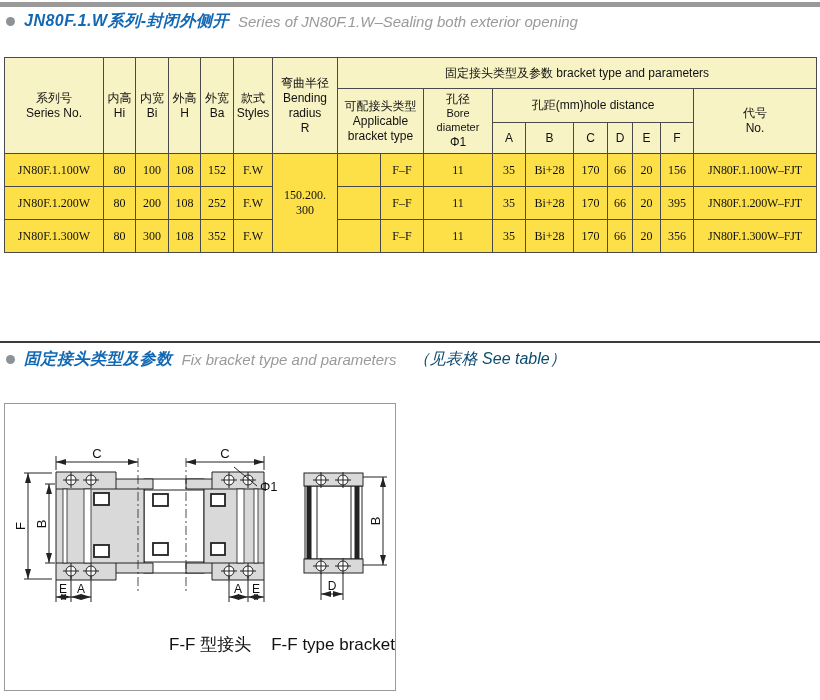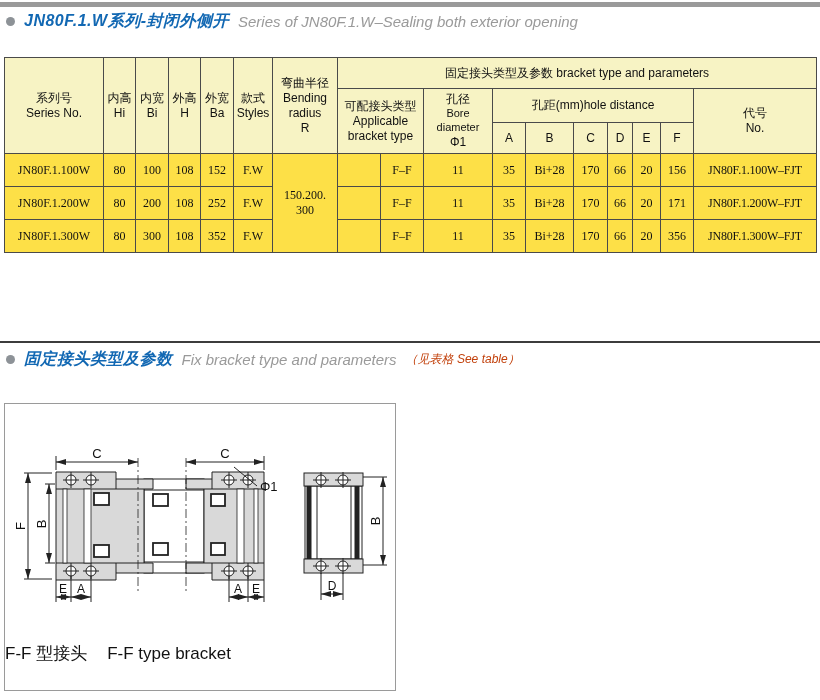--- a/index.html
+++ b/index.html
@@ -5,40 +5,40 @@
   * { margin:0; padding:0; box-sizing:border-box; }
   html,body { width:820px; height:700px; background:#fff;
     font-family:"Liberation Sans", sans-serif; color:#111; position:relative; overflow:hidden; }
   .topbar { position:absolute; left:0; top:2px; width:820px; height:5px; background:#9a9a9a; }
   .sec-head { position:absolute; display:flex; align-items:center; gap:9px; white-space:nowrap;font-style:italic; }
   .sec1 { left:6px; top:11px; }
   .sec2 { left:6px; top:349px; }
   .bullet { width:9px; height:9px; border-radius:50%; background:#8d9297; flex:0 0 auto; }
   .sec-zh { color:#1268b3; font-weight:bold; font-size:16px; letter-spacing:.5px; }
   .sec-en { color:#9a9a9a; font-size:15px; }
-  .sec-note { color:#c2410c; font-size:12px; }
+  .sec-note { color:#0c4a6e; font-size:16px; margin-left:8px; }
   table.spec { position:absolute; left:4px; top:57px; width:812px;
     border-collapse:collapse; table-layout:fixed; }
   .spec th, .spec td { border:1px solid #4a4a4a; font-size:12px; font-weight:normal;
     text-align:center; vertical-align:middle; padding:1px 2px; line-height:1.25;
     overflow:hidden; }
   .spec thead th { background:#f7f3c4; }
   .spec tbody td { background:#fde047; height:33px;font-family:Liberation Serif, serif; }
   .hr1 { height:31px; } .hr2 { height:34px; } .hr3 { height:31px; }
   .cell-left { text-align:left; padding-left:8px; }
   .code-cell { text-align:left; padding-left:5px; letter-spacing:-0.2px; }
   .small-en { font-size:11px; }
   .prewrap { white-space:pre-line; }
   .notes { position:absolute; left:5px; top:254px; width:812px;
     font-size:13.5px; line-height:1.65; color:#222; }
   .divider { position:absolute; left:0; top:341px; width:820px; height:2px; background:#3c3c3c; }
   .figbox { position:absolute; left:4px; top:403px; width:392px; height:288px;
     border:1px solid #9a9a9a; background:#fff; }
   .figbox svg { position:absolute; left:0; top:0; }
-  .fig-caption { position:absolute; left:0; top:238px; width:100%; text-align:left;
+  .fig-caption { position:absolute; left:0; top:229px; width:100%; text-align:right;
     font-size:17px; color:#111; }
   .cap-zh { margin-right:20px; }
   svg text { font-family:"Liberation Sans", sans-serif; fill:#111; }
 </style>
 </head>
 <body>
 
 <div class="topbar"></div>
 
 <div class="sec-head sec1">
@@ -157,21 +157,21 @@
       <td>252</td>
       <td>F.W</td>
       <td></td>
       <td>F–F</td>
       <td>11</td>
       <td>35</td>
       <td>Bi+28</td>
       <td>170</td>
       <td>66</td>
       <td>20</td>
-      <td>171</td>
+      <td>395</td>
       <td class="code-cell">JN80F.1.200W–FJT</td>
     </tr>
     <tr>
       <td class="cell-left">JN80F.1.300W</td>
       <td>80</td>
       <td>300</td>
       <td>108</td>
       <td>352</td>
       <td>F.W</td>
       <td></td>

